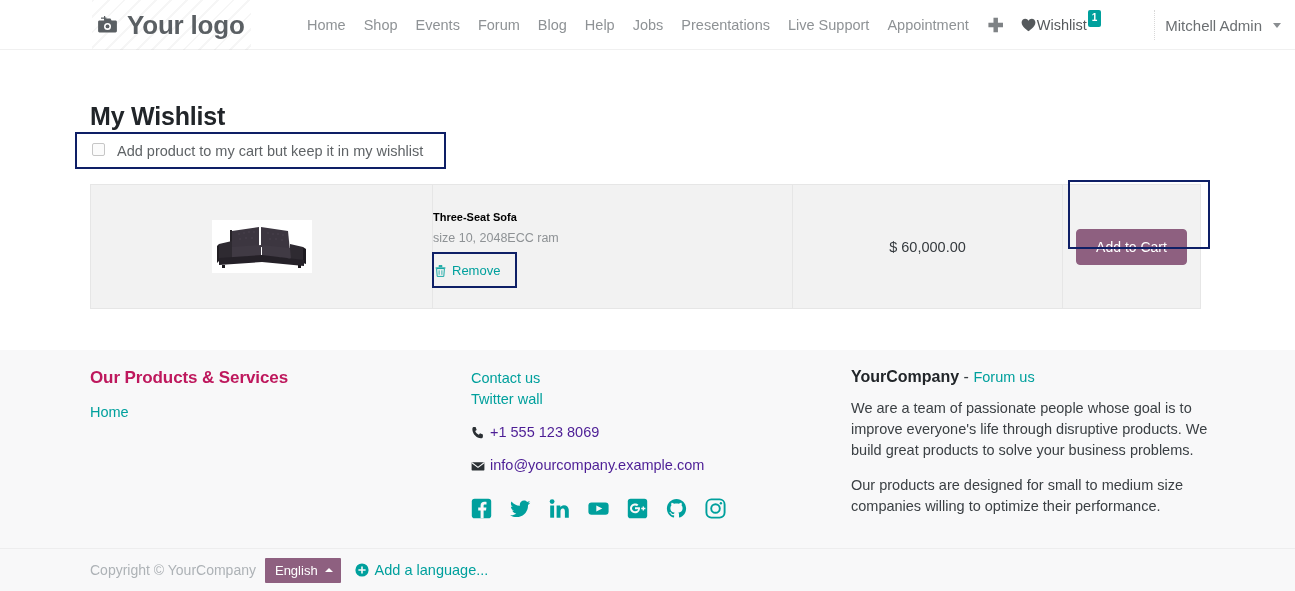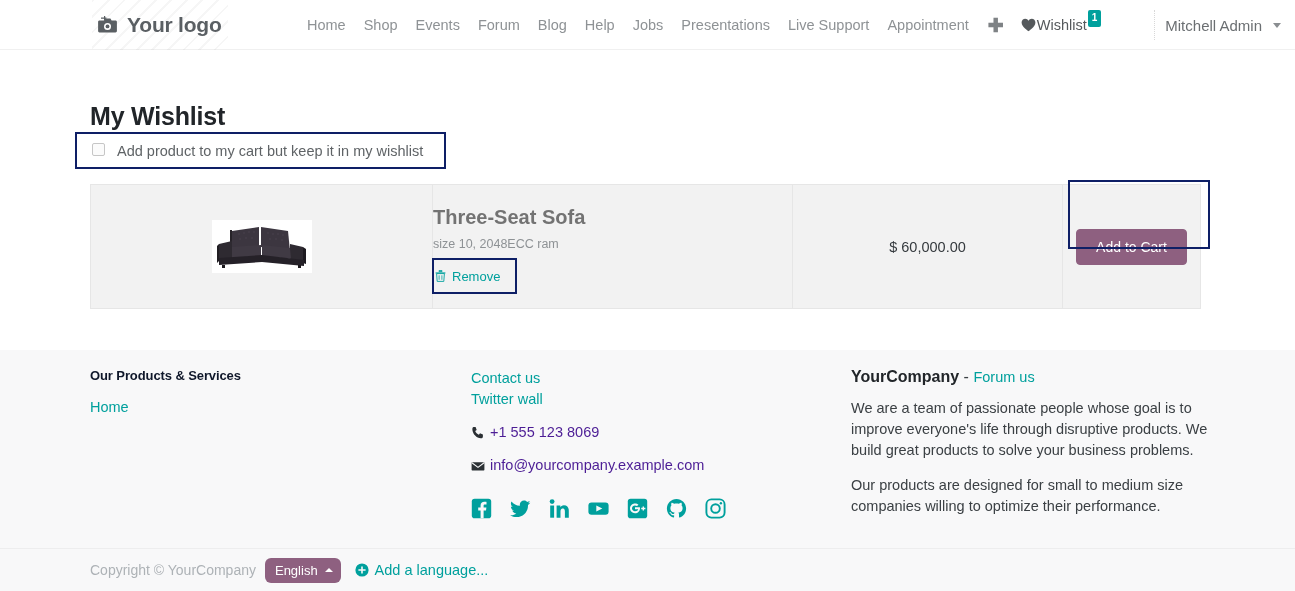--- a/index.html
+++ b/index.html
@@ -36,21 +36,21 @@
       135deg,
       rgba(0,0,0,0.035) 0px,
       rgba(0,0,0,0.035) 2px,
       rgba(0,0,0,0) 2px,
       rgba(0,0,0,0) 11px
     );
     text-decoration: none;
   }
   .brand-camera { width: 22px; height: 20px; display: block; }
   .brand-text {
-    font-size: 21px;
+    font-size: 26px;
     font-weight: bold;
     color: #5a5f63;
     letter-spacing: -0.2px;
     white-space: nowrap;
   }
 
   .main-nav {
     position: absolute;
     left: 298px;
     top: 0;
@@ -213,22 +213,22 @@
   .product-thumb {
     width: 100px;
     height: 53px;
     display: inline-block;
     background: #ffffff;
     vertical-align: middle;
   }
   .sofa-svg { width: 100px; height: 53px; display: block; }
 
   .product-name {
-    color: #737373;
-    font-size: 20px;
+    color: #000000;
+    font-size: 11px;
     font-weight: bold;
     text-decoration: none;
     display: block;
     margin-bottom: 8px;
   }
   .product-desc {
     color: #8e9295;
     font-size: 12.5px;
     margin-bottom: 14px;
   }
@@ -276,23 +276,23 @@
     position: relative;
     height: 198px;
     padding-top: 18px;
   }
   .fcol { position: absolute; top: 18px; }
   .fcol-1 { left: 90px; width: 340px; }
   .fcol-2 { left: 471px; width: 340px; }
   .fcol-3 { left: 851px; width: 360px; }
 
   .footer-h {
-    font-size: 13px;
+    font-size: 17px;
     font-weight: bold;
-    color: #0f172a;
+    color: #be185d;
     margin: 0 0 14px 0;
     letter-spacing: -0.1px;
   }
   .footer-link {
     display: block;
     color: #00a09d;
     text-decoration: none;
     font-size: 14.5px;
     line-height: 21px;
     margin-bottom: 0;
@@ -341,21 +341,21 @@
     display: flex;
     align-items: center;
     padding-left: 90px;
     gap: 9px;
   }
   .copyright-text { color: #adb2b6; font-size: 14px; }
   .lang-btn {
     background: #8e6080;
     color: #ffffff;
     border: none;
-    border-radius: 6px;
+    border-radius: 1px;
     font-size: 13px;
     padding: 5px 8px 5px 10px;
     display: inline-flex;
     align-items: center;
     gap: 7px;
     cursor: pointer;
     font-family: "Liberation Sans", sans-serif;
   }
   .caret-up {
     width: 0; height: 0;

